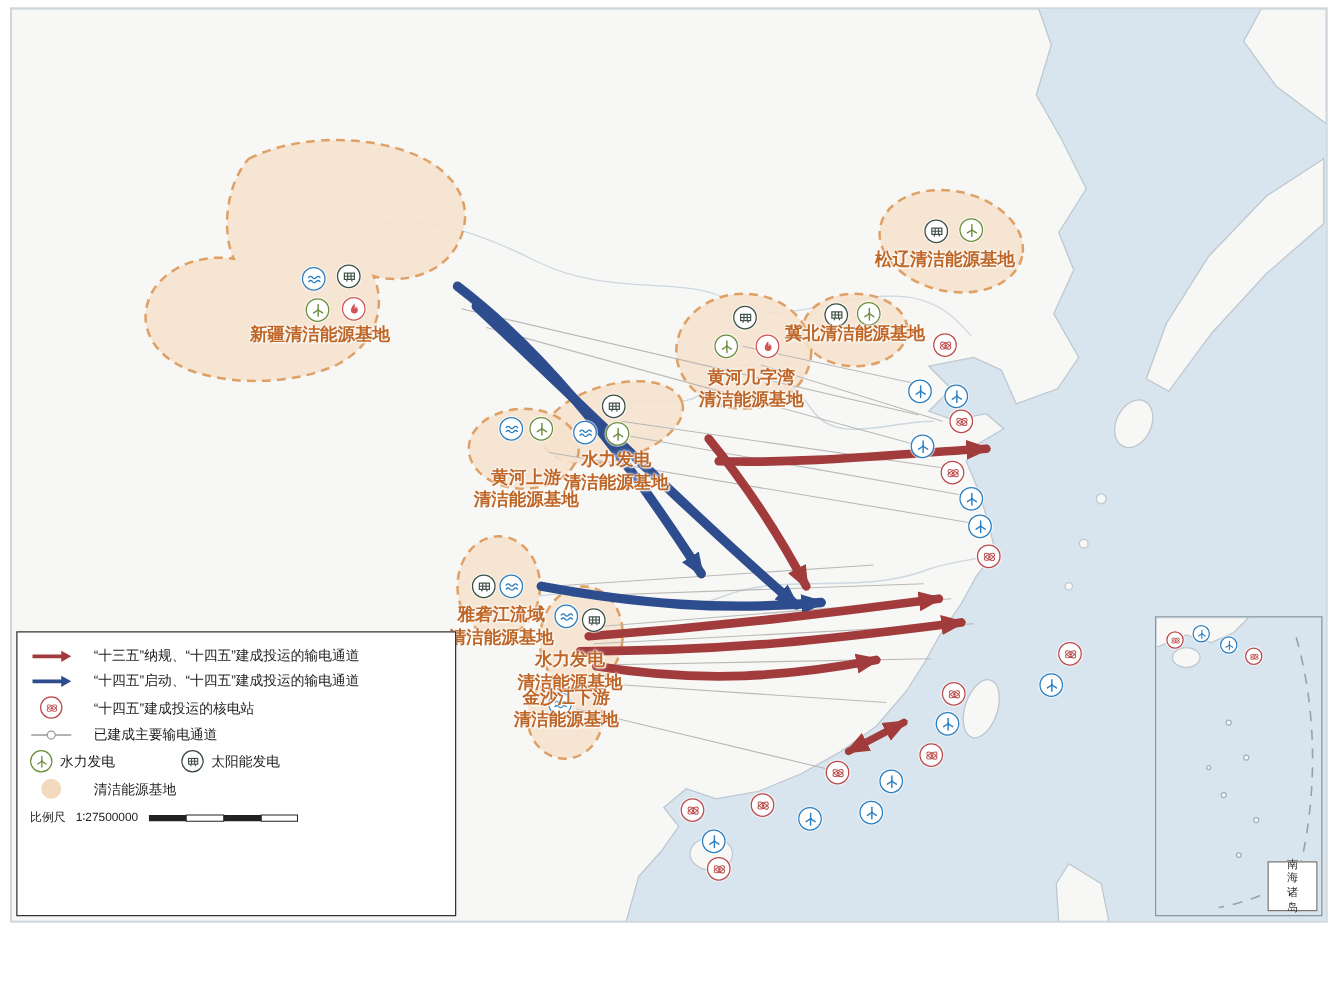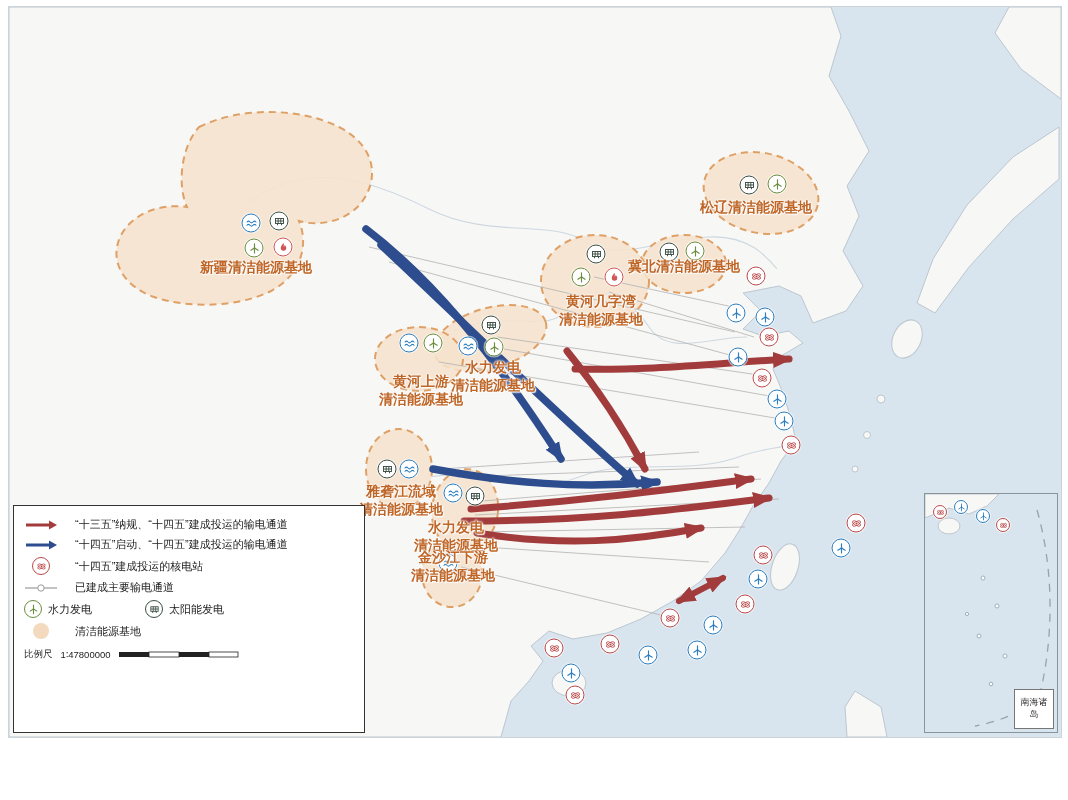--- a/index.html
+++ b/index.html
@@ -39,21 +39,21 @@
   .lg-cols .w1{width:104px;}
   .lg-cols .w2{width:104px;}
   .base-swatch{width:16px;height:16px;border-radius:50%;background:#f3d9bd;}
   .lg-scale{display:flex;align-items:center;gap:8px;margin-top:9px;font-size:9.5px;color:#222;text-align:center;}
 
   
   .inset{position:absolute;left:915px;top:486px;width:134px;height:240px;background:#d8e4ee;
       border:1px solid #89949b;box-sizing:border-box;overflow:hidden;}
   .inset-label{position:absolute;right:3px;bottom:3px;width:40px;height:40px;background:#fff;border:1px solid #777;
       font-size:9px;line-height:1.3;display:flex;align-items:center;justify-content:center;text-align:center;
-      color:#333;padding:4px;box-sizing:border-box;margin-left:36px;}
+      color:#333;padding:16px;box-sizing:border-box;margin-left:36px;}
 
   .caption{position:absolute;left:0;top:746px;width:100%;text-align:center;
       font-family:"Liberation Serif","DejaVu Serif",serif;font-size:25px;font-weight:600;
       color:#141414;letter-spacing:1.5px;}
 </style>
 </head>
 <body>
 
 <svg width="0" height="0" style="position:absolute">
   <defs>
@@ -477,21 +477,21 @@
 
       <div class="lg-row">
         <span class="lg-sym">
             <span class="base-swatch"></span>
           </span>
         <span>清洁能源基地</span>
       </div>
 
       <div class="lg-scale">
         <span>比例尺</span>
-        <span>1∶47800000</span>
+        <span>1∶27500000</span>
         <svg width="120" height="10" viewBox="0 0 120 10">
           <rect x="0" y="2" width="30" height="5" fill="#222"></rect>
           <rect x="30" y="2" width="30" height="5" fill="#fff" stroke="#222" stroke-width="0.8"></rect>
           <rect x="60" y="2" width="30" height="5" fill="#222"></rect>
           <rect x="90" y="2" width="29" height="5" fill="#fff" stroke="#222" stroke-width="0.8"></rect>
         </svg>
       </div>
     </div>
 
     <div class="inset">

